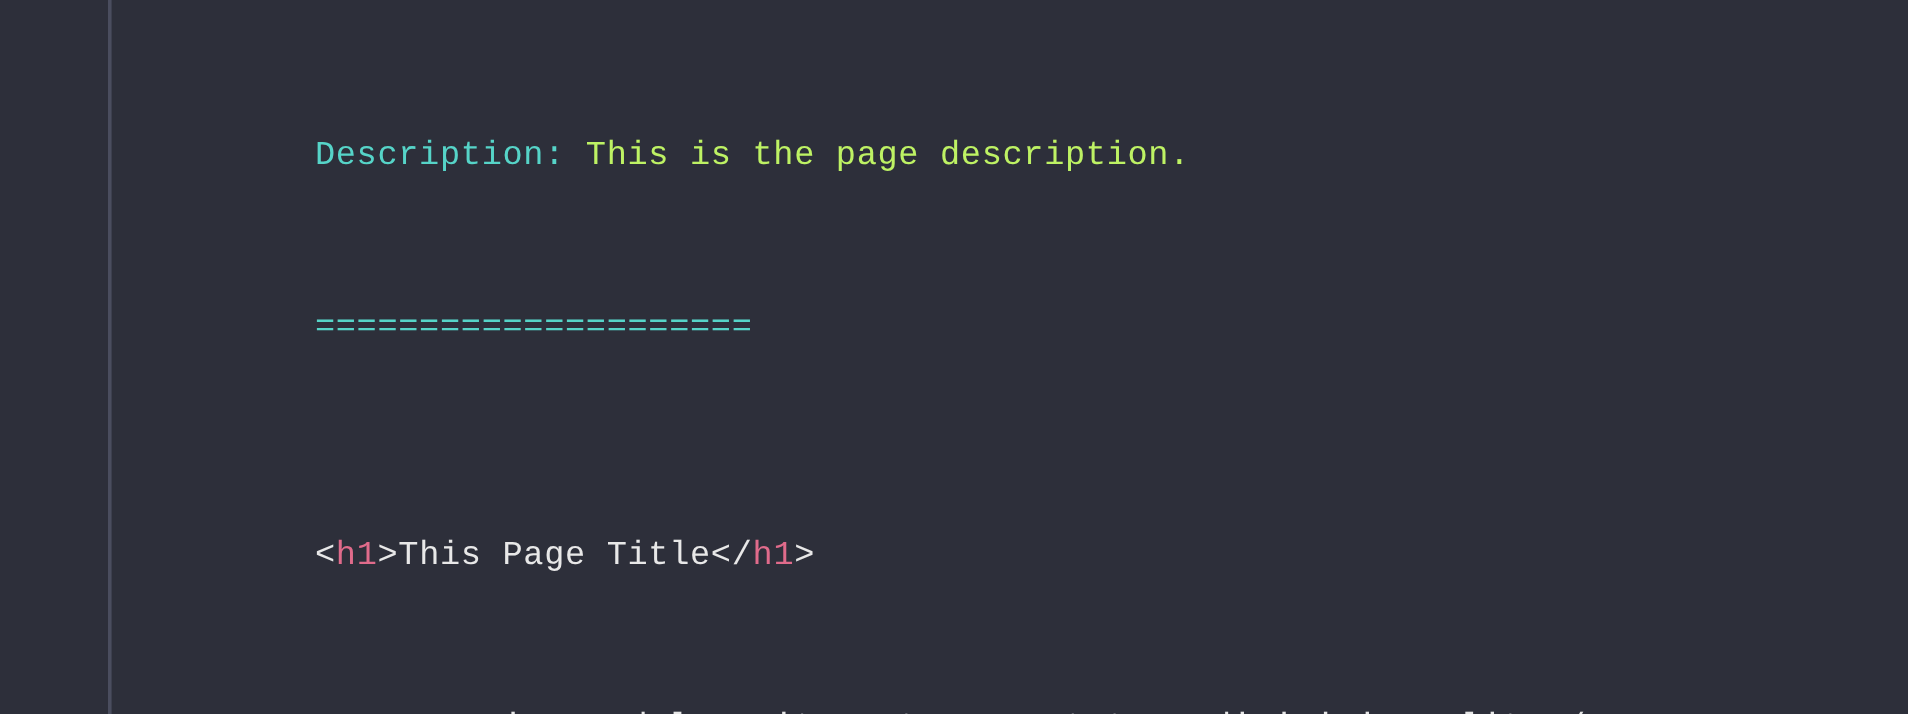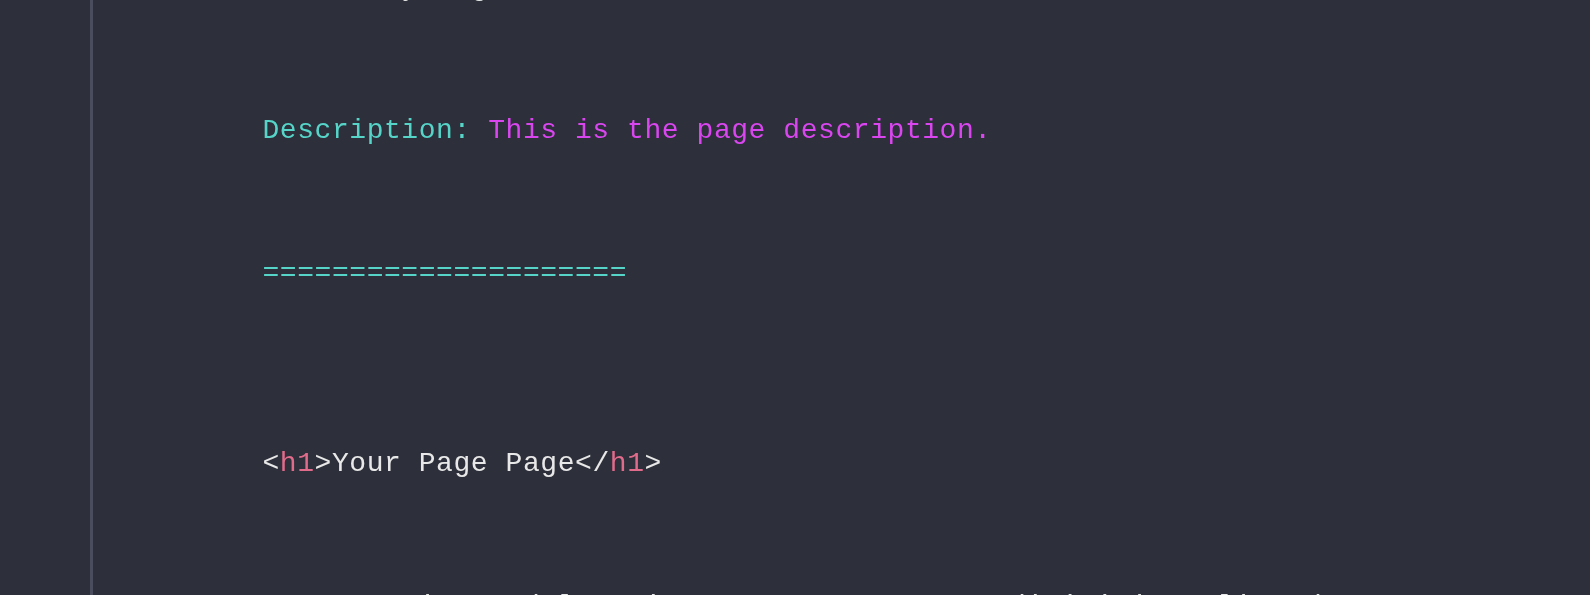--- a/index.html
+++ b/index.html
@@ -40,29 +40,29 @@
 </head>
 <body>
 
 <div class="code-container">
 
   <span class="line">
     <span style="color:#56d4c8;">Title: </span><span style="color:#e8e8e8;">My Page Title</span>
   </span>
 
   <span class="line">
-    <span style="color:#56d4c8;margin-top:48px;">Description: </span><span style="color:#d946ef;">This is the page description.</span>
+    <span style="color:#56d4c8;margin-top:48px;">Description: </span><span style="color:#bef264;">This is the page description.</span>
   </span>
 
   <span class="line">
     <span style="color:#56d4c8;">=====================</span>
   </span>
 
   <span class="empty-line"></span>
 
   <span class="line">
-    <span style="color:#e8e8e8;">&lt;</span><span style="color:#e06b8b;">h1</span><span style="color:#e8e8e8;">&gt;</span><span style="color:#e8e8e8;">Your Page Page</span><span style="color:#e8e8e8;">&lt;/</span><span style="color:#e06b8b;">h1</span><span style="color:#e8e8e8;">&gt;</span>
+    <span style="color:#e8e8e8;">&lt;</span><span style="color:#e06b8b;">h1</span><span style="color:#e8e8e8;">&gt;</span><span style="color:#e8e8e8;">This Page Title</span><span style="color:#e8e8e8;">&lt;/</span><span style="color:#e06b8b;">h1</span><span style="color:#e8e8e8;">&gt;</span>
   </span>
 
   <span class="line">
     <span style="color:#e8e8e8;">&lt;</span><span style="color:#e06b8b;">p</span><span style="color:#e8e8e8;">&gt;</span><span style="color:#e8e8e8;">Lorem ipsum dolor sit amet consectetur adipisicing elit.</span><span style="color:#e8e8e8;">&lt;/</span><span style="color:#e06b8b;">p</span><span style="color:#e8e8e8;">&gt;</span>
   </span>
 </div>
 
 </body></html>

